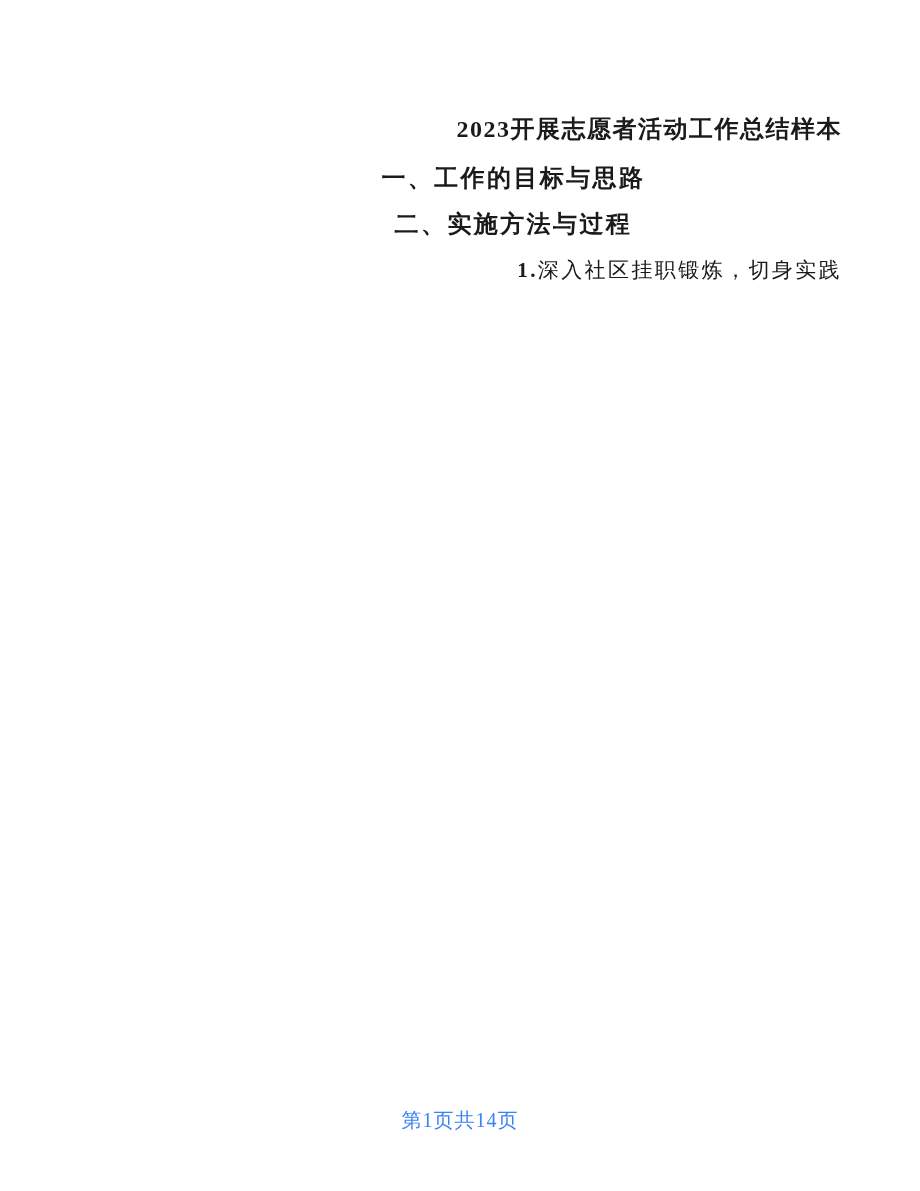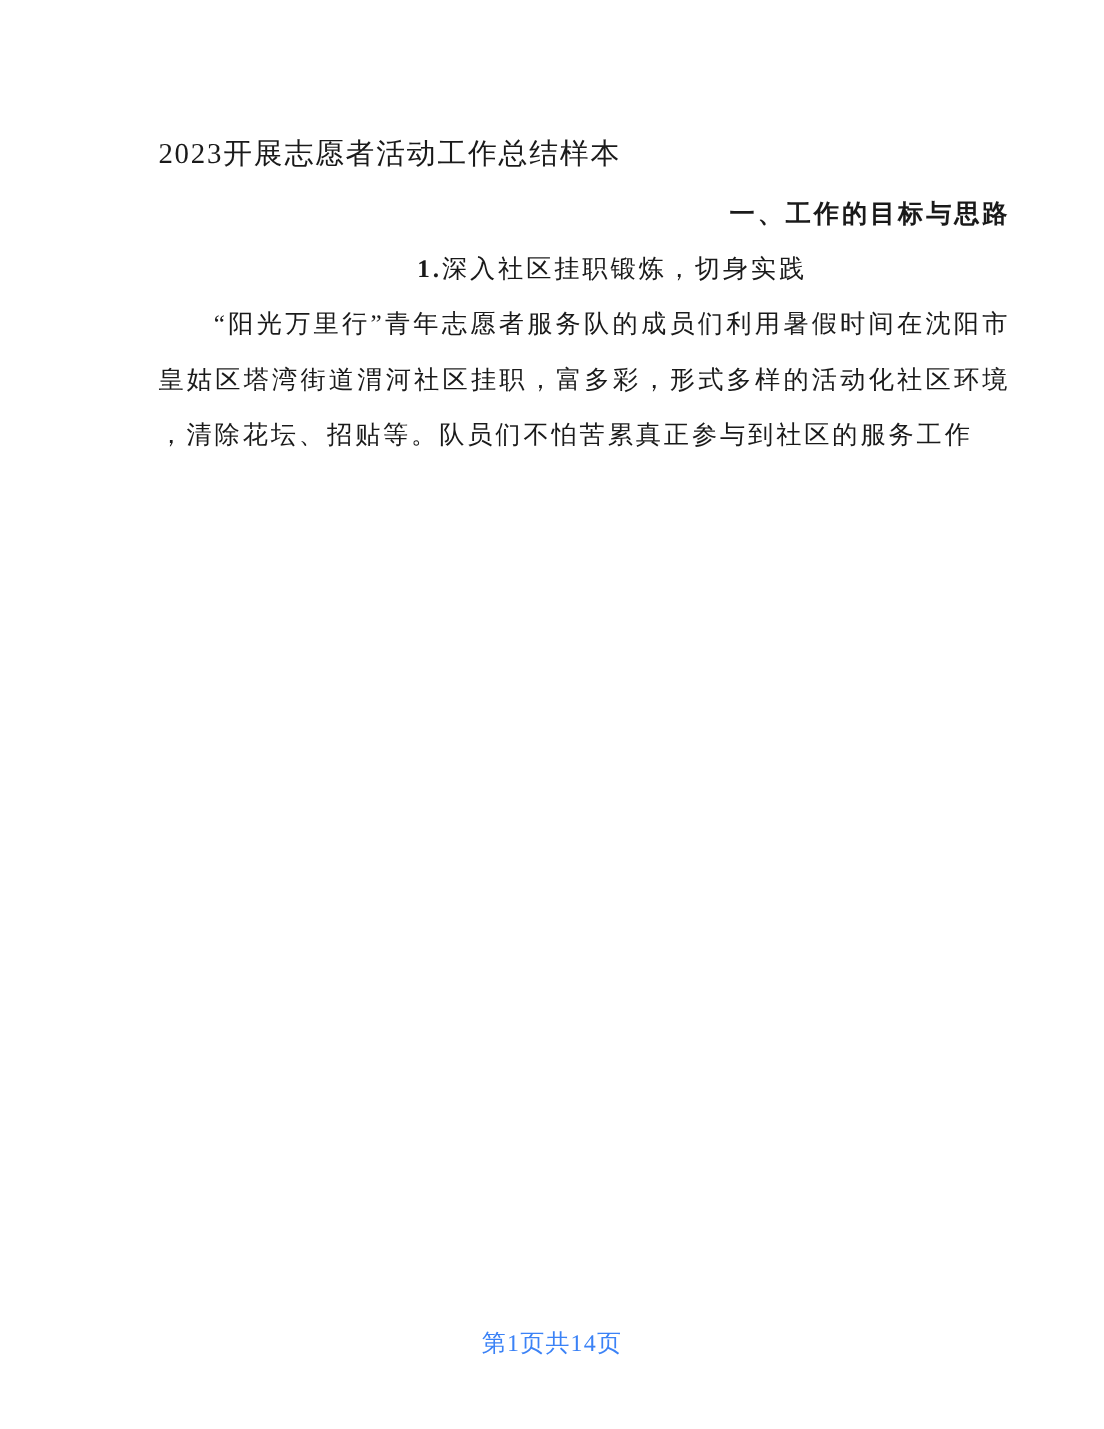--- a/index.html
+++ b/index.html
@@ -17,41 +17,41 @@
     position: absolute;
     left: 132px;
     top: 106px;
     width: 710px;
     font-size: 21px;
     line-height: 46px;
     letter-spacing: 2.4px;
   }
   .title {
     font-size: 24px;
-    font-weight: normal;
-    text-align: left;
+    font-weight: bold;
+    text-align: right;
     letter-spacing: 1.5px;
     line-height: 46px;
     margin-bottom: 3px;
   }
   .para {
     text-align: justify;
     text-indent: 2.2em;
     line-break: anywhere;
     overflow-wrap: break-word;
   }
   .heading {
-    font-size: 21px;
+    font-size: 24px;
     font-weight: bold;
-    text-align: right;
+    text-align: center;
     text-indent: 2.2em;
     line-height: 46px;
   }
   .subitem {
-    text-align: center;
+    text-align: right;
     text-indent: 2.2em;
     line-height: 46px;
   }
   .subitem-num { font-weight: bold; }
   .footer {
     position: absolute;
     left: 0;
     top: 1106px;
     width: 100%;
     text-align: center;
@@ -66,20 +66,20 @@
 <body>
 
 <div class="page">
   <div class="doc">
     <div class="title">2023开展志愿者活动工作总结样本</div>
 
 
     <h2 class="heading">一、工作的目标与思路</h2>
 
 
+    <h2 class="heading">二、实施方法与过程</h2>
 
     <p class="subitem"><span class="subitem-num">1.</span><span>深入社区挂职锻炼，切身实践</span></p>
 
-    <p class="para">“阳光万里行”青年志愿者服务队的成员们利用暑假时间在沈阳市皇姑区塔湾街道渭河社区挂职，富多彩，形式多样的活动化社区环境，清除花坛、招贴等。队员们不怕苦累真正参与到社区的服务工作</p>
   </div>
 
   <div class="footer">第1页共14页</div>
 </div>
 
 </body></html>

